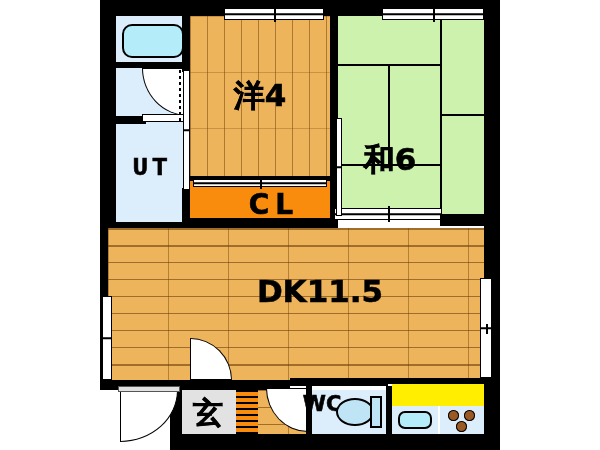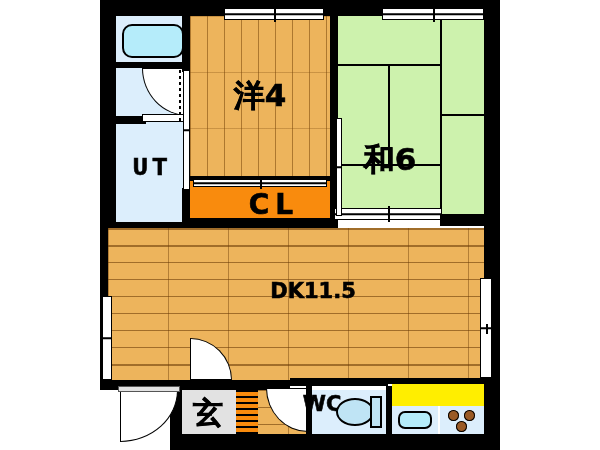--- a/index.html
+++ b/index.html
@@ -136,21 +136,21 @@
 
   <div class="abs slider" style="left:334px;top:208px;width:108px;height:12px;">
     <span class="mullion" style="left:53px;"></span>
   </div>
   <div class="abs wall" style="left:440px;top:214px;width:44px;height:12px;"></div>
 
   <div class="abs dashed-v" style="left:333px;top:118px;width:2px;height:46px;"></div>
   <div class="abs slider" style="left:336px;top:118px;width:6px;height:98px;"></div>
 
   <div class="abs wood-h" style="left:108px;top:228px;width:376px;height:152px;"></div>
-  <div class="lbl" style="left:233px;top:270px;width:160px;height:42px;font-size:21px;">DK11.5</div>
+  <div class="lbl" style="left:240px;top:270px;width:160px;height:42px;font-size:31px;">DK11.5</div>
 
   <div class="abs slider" style="left:480px;top:278px;width:12px;height:100px;">
     <span class="mullion" style="left:5px;top:45px;bottom:auto;height:10px;width:2px;"></span>
   </div>
 
   <div class="abs slider" style="left:102px;top:296px;width:10px;height:84px;"></div>
 
   <div class="abs swing swing-tr" style="left:190px;top:338px;width:42px;height:42px;"></div>
 
   <div class="abs fill-entry" style="left:182px;top:390px;width:76px;height:44px;"></div>

